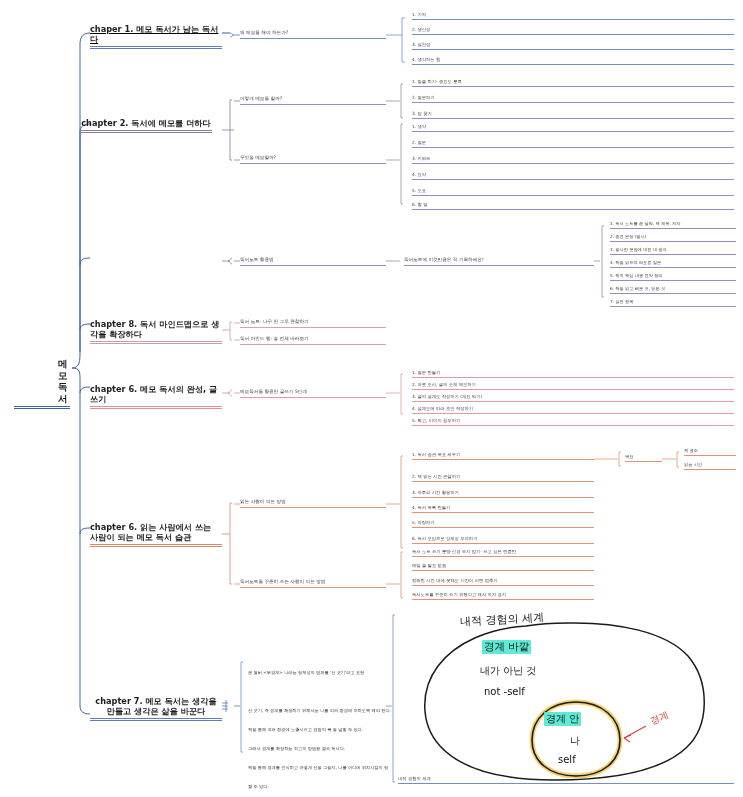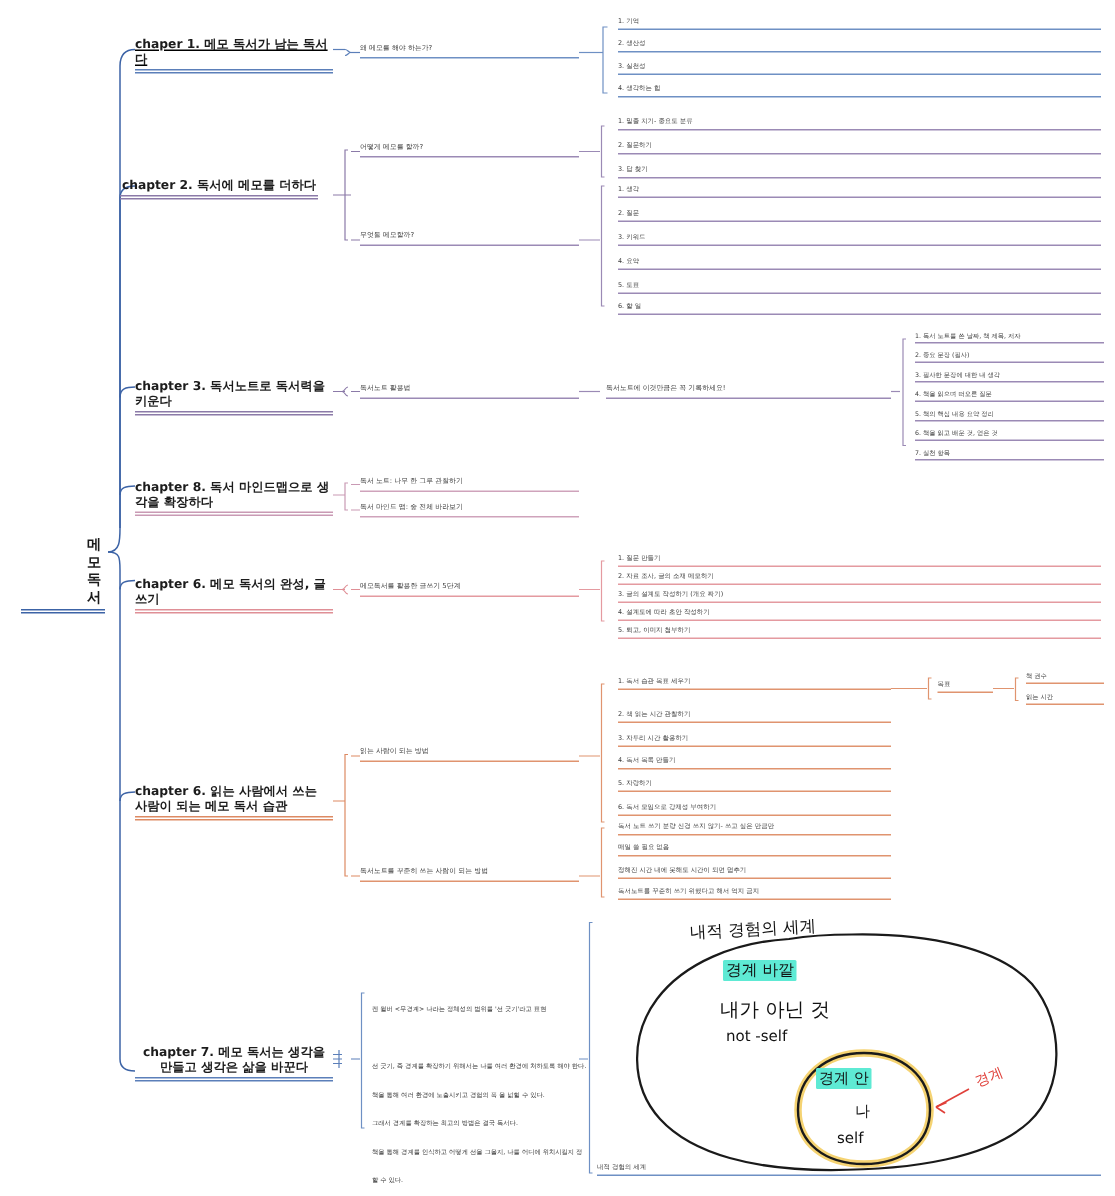--- a/index.html
+++ b/index.html
@@ -207,24 +207,20 @@
   </div>
   <div class="node l3 u-purple" style="left:412px; top:188px; width:322px;">
     <span class="txt">5. 도표</span>
       <span class="rule"></span>
   </div>
   <div class="node l3 u-purple" style="left:412px; top:202px; width:322px;">
     <span class="txt">6. 할 일</span>
       <span class="rule"></span>
   </div>
 
-  <div class="node chap c-purple" style="left:90px; top:252px; width:132px;">
-    <span class="txt">chapter 3. 독서노트로 독서력을 키운다</span>
-    <span class="rule"></span>
-  </div>
   <div class="node l2 u-purple" style="left:240px; top:257px; width:146px;">
     <span class="txt">독서노트 활용법</span>
       <span class="rule"></span>
   </div>
   <div class="node l2 u-purple" style="left:404px; top:257px; width:190px;">
     <span class="txt">독서노트에 이것만큼은 꼭 기록하세요!</span>
       <span class="rule"></span>
   </div>
   <div class="node l4 u-purple" style="left:610px; top:221px; width:126px;">
     <span class="txt">1. 독서 노트를 쓴 날짜, 책 제목, 저자</span>
@@ -391,21 +387,21 @@
                C 204 168, 222 154, 222 132 C 222 110, 204 94, 178 94 Z" fill="none" stroke="#1a1a1a" stroke-width="1.6" stroke-linecap="round"></path>
 
       <path d="M248 118 L226 130" fill="none" stroke="#e0403a" stroke-width="1.1"></path>
       <path d="M226 130 L233 127 M226 130 L232 134" fill="none" stroke="#e0403a" stroke-width="1.1"></path>
     </svg>
 
     <span class="sk-label" style="left:62px; top:4px; font-size:11px; transform:rotate(-3deg);">내적 경험의 세계</span>
 
     <span class="sk-label hl-yellow" style="left:84px; top:32px; font-size:10.5px;">경계 바깥</span>
 
-    <span class="sk-label" style="left:82px; top:56px; font-size:13px;">내가 아닌 것</span>
+    <span class="sk-label" style="left:82px; top:56px; font-size:10px;">내가 아닌 것</span>
 
     <span class="sk-label" style="left:86px; top:78px; font-size:10px;">not -self</span>
 
     <span class="sk-label hl-yellow" style="left:146px; top:104px; font-size:10px;">경계 안</span>
 
     <span class="sk-label" style="left:172px; top:126px; font-size:10px;">나</span>
 
     <span class="sk-label" style="left:160px; top:146px; font-size:10px;">self</span>
 
     <span class="sk-label sk-red" style="left:252px; top:104px; font-size:9.5px; transform:rotate(-22deg);">경계</span>

